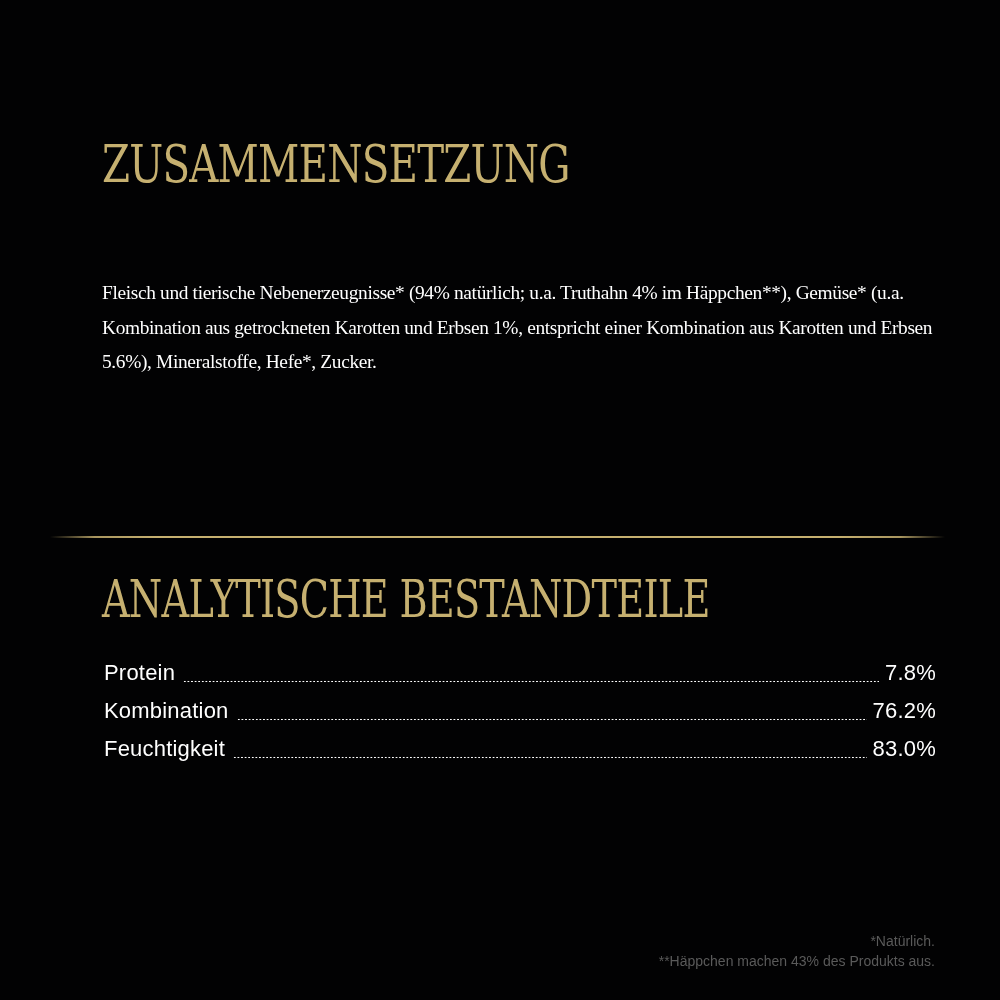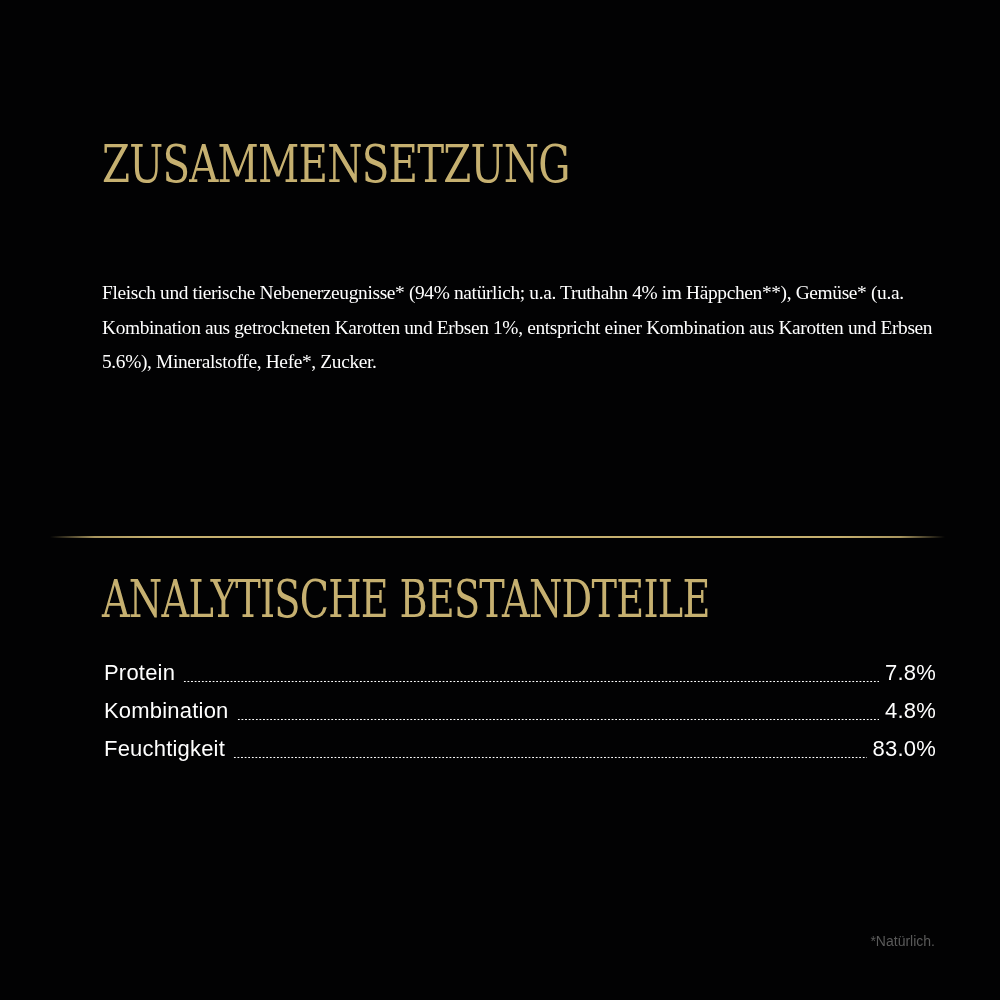--- a/index.html
+++ b/index.html
@@ -131,24 +131,25 @@
 
 <div class="analysis-table">
   <div class="analysis-row">
     <span class="analysis-label">Protein</span>
     <span class="analysis-dots"></span>
     <span class="analysis-value">7.8%</span>
   </div>
   <div class="analysis-row">
     <span class="analysis-label">Kombination</span>
     <span class="analysis-dots"></span>
-    <span class="analysis-value">4.8%</span>
+    <span class="analysis-value">76.2%</span>
   </div>
   <div class="analysis-row">
     <span class="analysis-label">Feuchtigkeit</span>
     <span class="analysis-dots"></span>
     <span class="analysis-value">83.0%</span>
   </div>
 </div>
 
 <div class="footnotes">
   <span class="footnote-line">*Natürlich.</span>
+  <span class="footnote-line">**Häppchen machen 43% des Produkts aus.</span>
 </div>
 
 </body></html>

